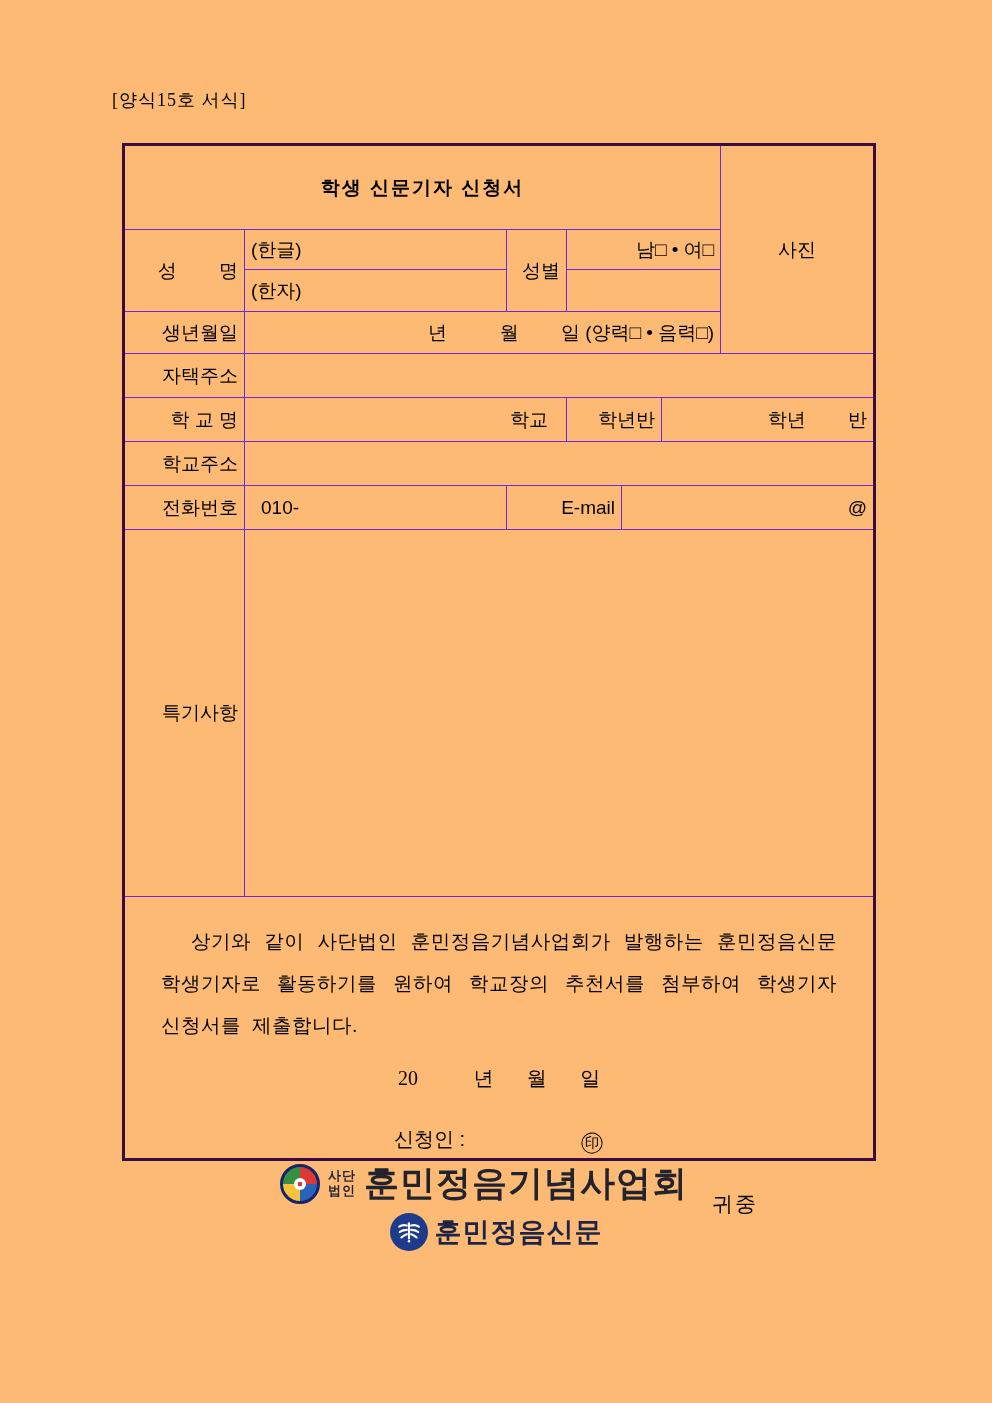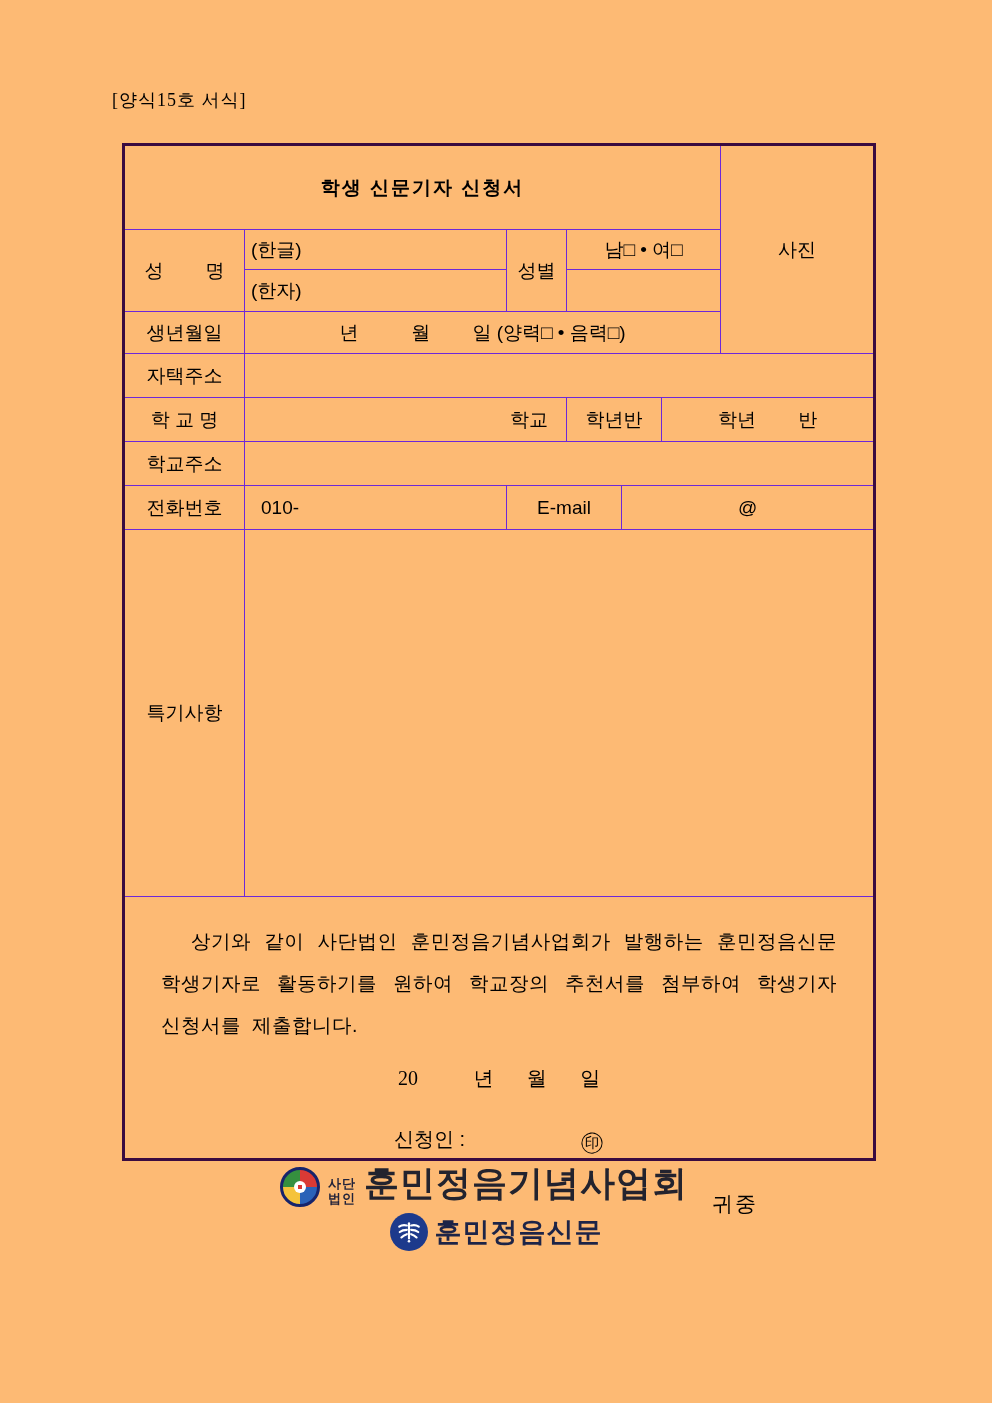--- a/index.html
+++ b/index.html
@@ -16,21 +16,21 @@
   }
   table.form {
     position:absolute; left:122px; top:143px;
     width:751px; border-collapse:collapse; table-layout:fixed;
     border:3px solid #3a0b40;
   }
   table.form td {
     border:1px solid #6d28d9; padding:0 6px;
     font-size:19px; vertical-align:middle; overflow:hidden;
   }
-  .c { text-align:center;border-radius:15px; }
+  .c { text-align:right;border-radius:15px; }
   .r { text-align:right; }
   .pre { white-space:pre; }
   td.title-cell { font-size:31px; font-weight:bold; letter-spacing:2px; text-align:center; }
   td.photo-cell { text-align:center; font-size:19px; }
   td.serif, .serif { font-family:Liberation Sans, sans-serif;margin-top:48px; }
   td.stmt-cell { padding:0; vertical-align:top; }
   .stmt-body {
     margin:24px 30px 0 30px; font-size:19.5px; line-height:2.15;
     text-align:justify; text-indent:30px; word-spacing:5px; letter-spacing:0.5px;
   }
@@ -41,21 +41,21 @@
   .stmt-date .yr { font-family:"Liberation Serif","DejaVu Serif",serif; }
   .stmt-applicant {
     margin-top:34px; display:flex; justify-content:center; align-items:flex-start;
     font-size:20px;
   }
   .stmt-applicant .gap { width:115px; }
   .stmt-applicant .seal { font-size:24px; }
   
   .footer-org {
     position:absolute; left:280px; top:1160px;
-    display:flex; align-items:flex-end; gap:8px;
+    display:flex; align-items:center; gap:8px;
   }
   .emblem-wheel {
     width:40px; height:40px; border-radius:50%;
     border:3px solid #16246b; position:relative; flex:0 0 auto;
     background:conic-gradient(#d93a35 0 25%, #2a62b8 25% 50%, #f5c33b 50% 75%, #35903f 75% 100%);
   }
   .emblem-wheel::after {
     content:""; position:absolute; left:50%; top:50%; width:12px; height:12px;
     margin:-6px 0 0 -6px; border-radius:50%;
     background:radial-gradient(circle at center, #d93a35 0 2.5px, #fff 2.5px);

